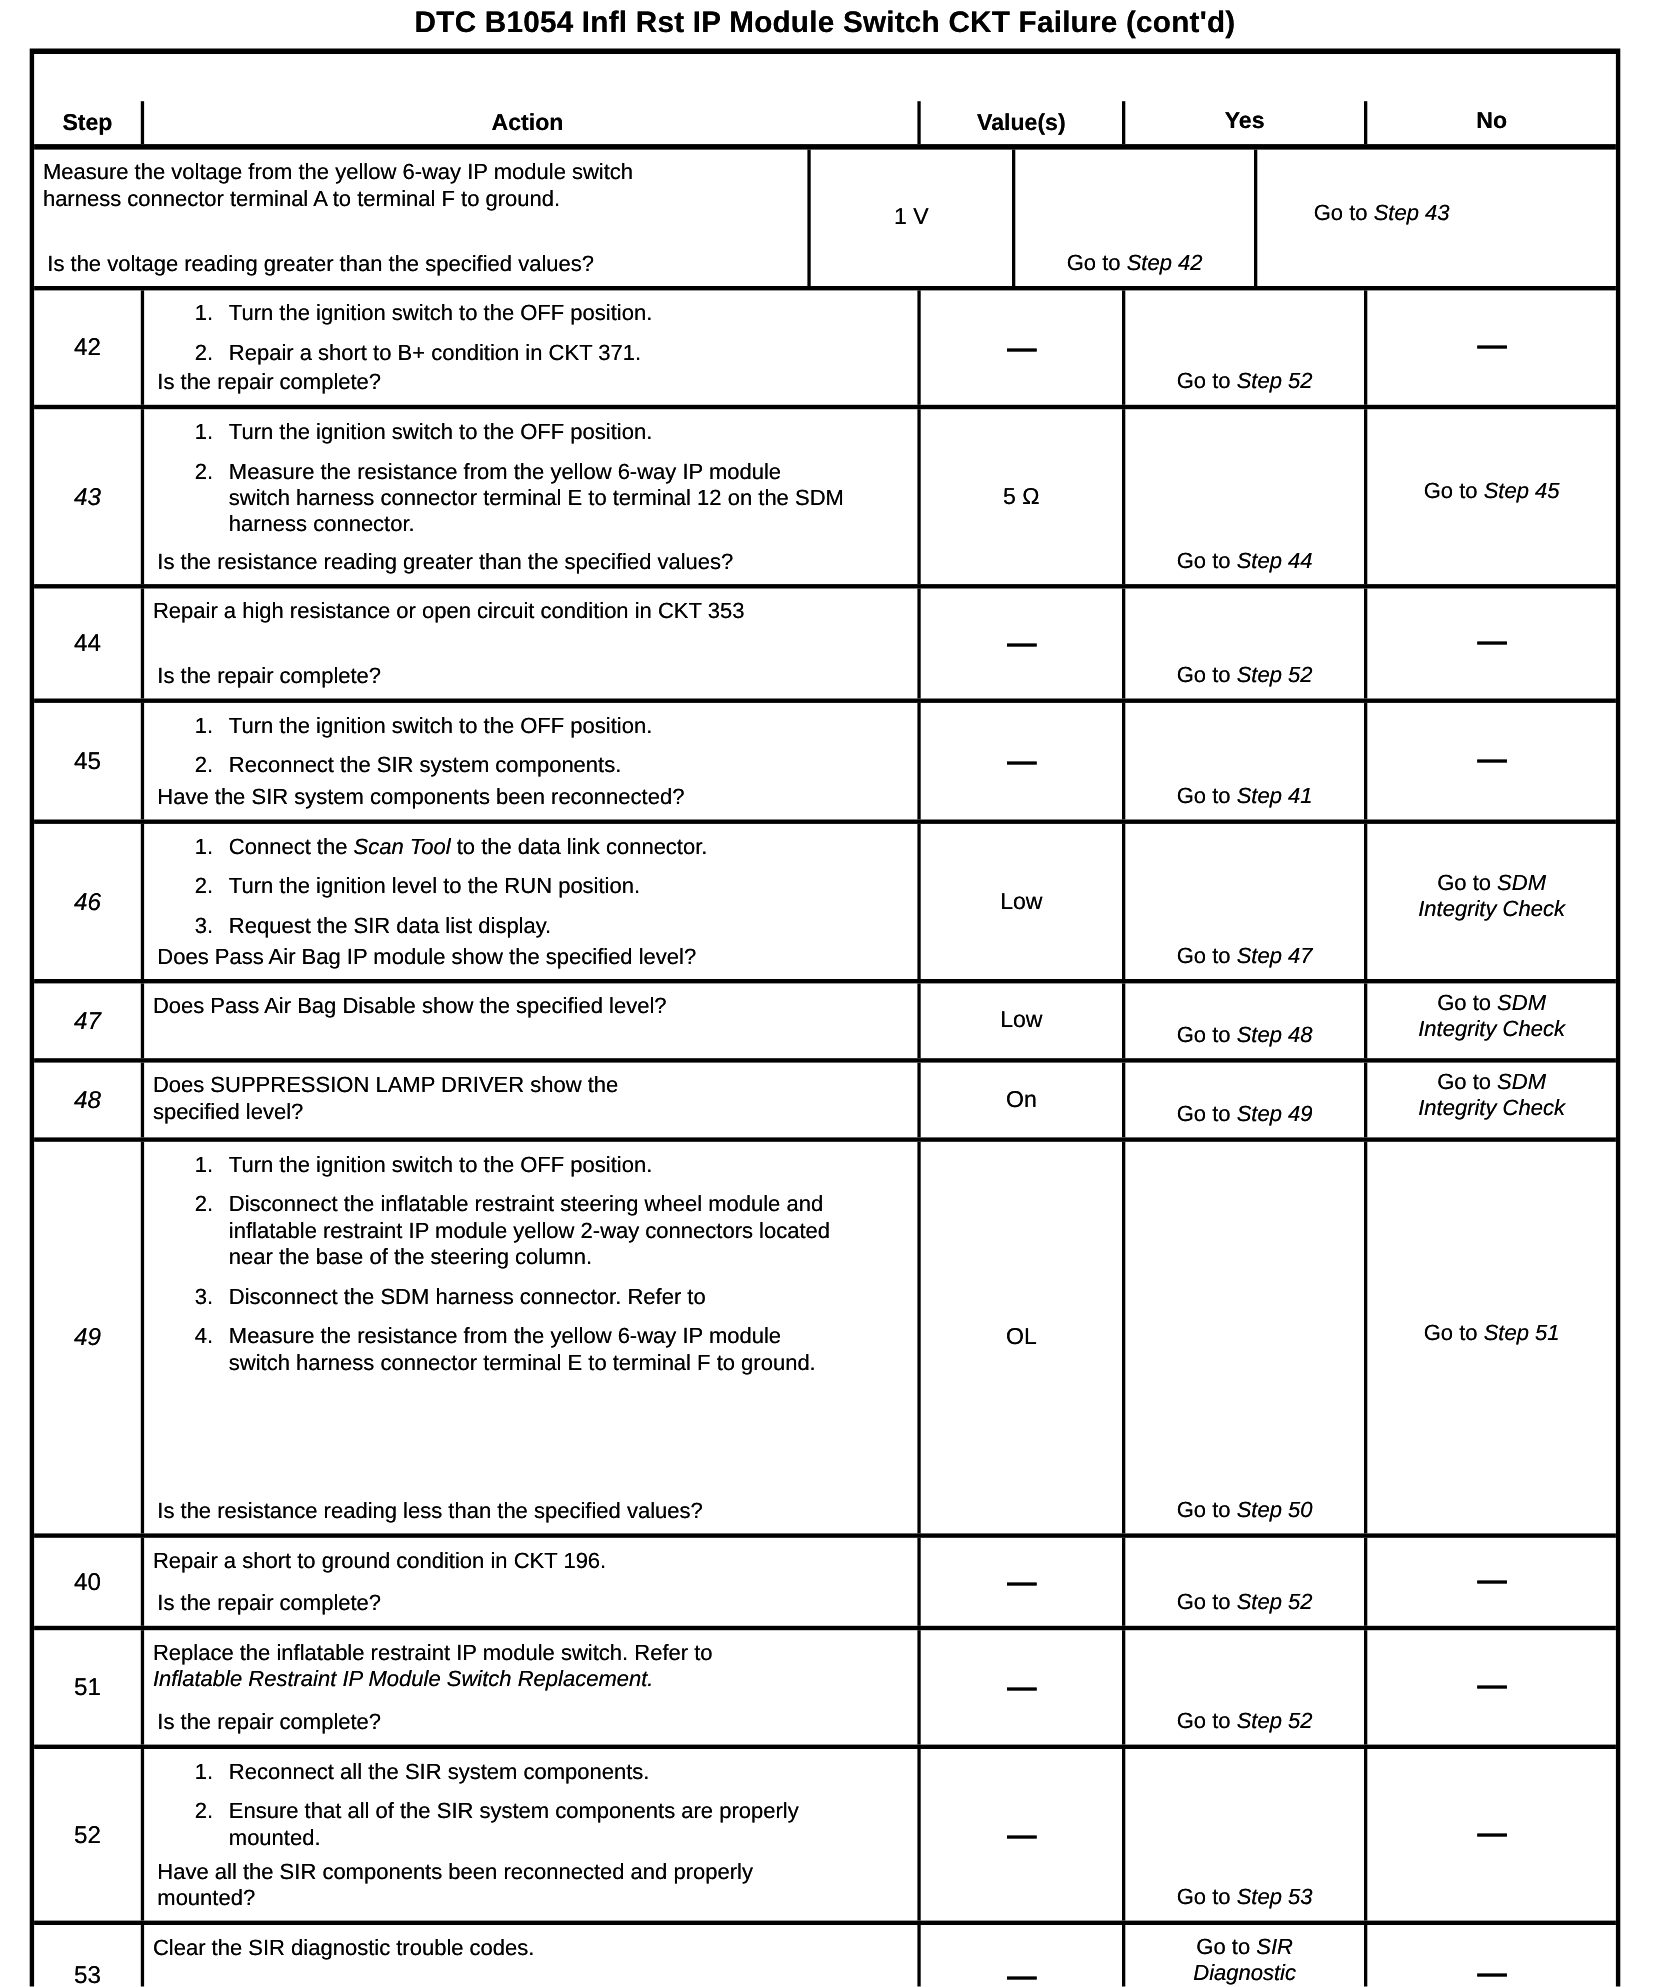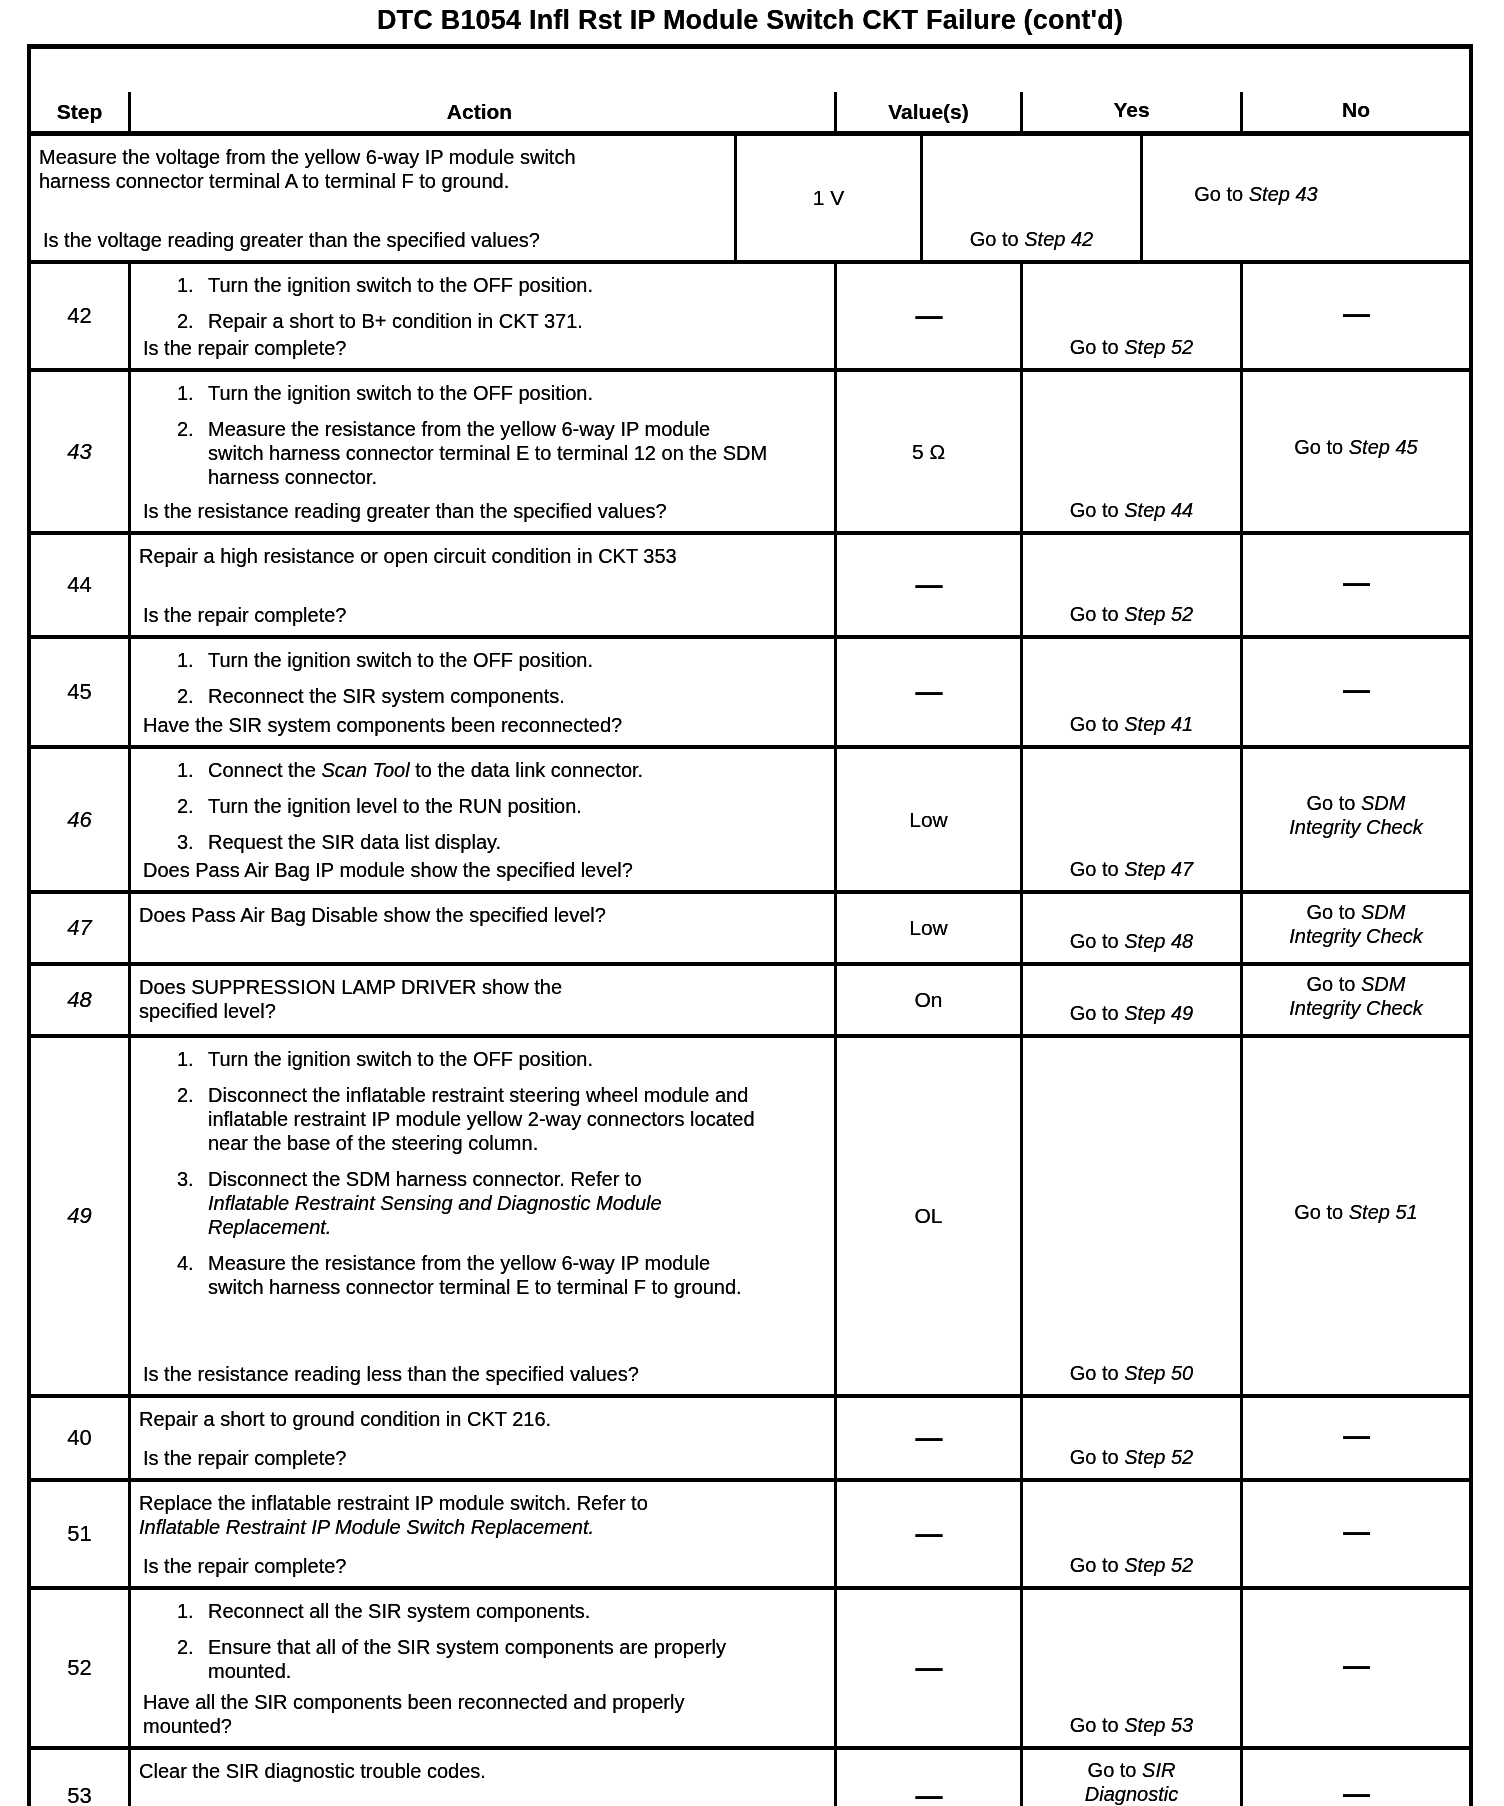--- a/index.html
+++ b/index.html
@@ -259,21 +259,21 @@
         <div class="item">
             <span class="num">1.</span>
             <span class="itext">Turn the ignition switch to the OFF position.</span>
           </div>
         <div class="item">
             <span class="num">2.</span>
             <span class="itext">Disconnect the inflatable restraint steering wheel module and inflatable restraint IP module yellow 2-way connectors located near the base of the steering column.</span>
           </div>
         <div class="item">
             <span class="num">3.</span>
-            <span class="itext"><span>Disconnect the SDM harness connector. Refer to </span><span class="it blk">Inflatable Restraint Sensing and Diagnostic Module Replacement.</span></span>
+            <span class="itext"><span>Disconnect the SDM harness connector. Refer to </span></span>
           </div>
         <div class="item">
             <span class="num">4.</span>
             <span class="itext">Measure the resistance from the yellow 6-way IP module switch harness connector terminal E to terminal F to ground.</span>
           </div>
       </div>
       <div class="question">Is the resistance reading less than the specified values?</div>
     </div>
     <div class="cell c-value">
         <span>OL</span>
@@ -285,21 +285,21 @@
         <div class="goto"><span>Go to </span><span class="it">Step 51</span></div>
       </div>
   </div>
 
   <div class="trow" style="height:84px">
     <div class="cell c-step">
         <span>40</span>
       </div>
     <div class="cell c-action">
       <div class="content">
-        <div class="para">Repair a short to ground condition in CKT 216.</div>
+        <div class="para">Repair a short to ground condition in CKT 196.</div>
       </div>
       <div class="question">Is the repair complete?</div>
     </div>
     <div class="cell c-value">
         <span class="dash">—</span>
       </div>
     <div class="cell c-yes">
         <div class="goto"><span>Go to </span><span class="it">Step 52</span></div>
       </div>
     <div class="cell c-no center">

